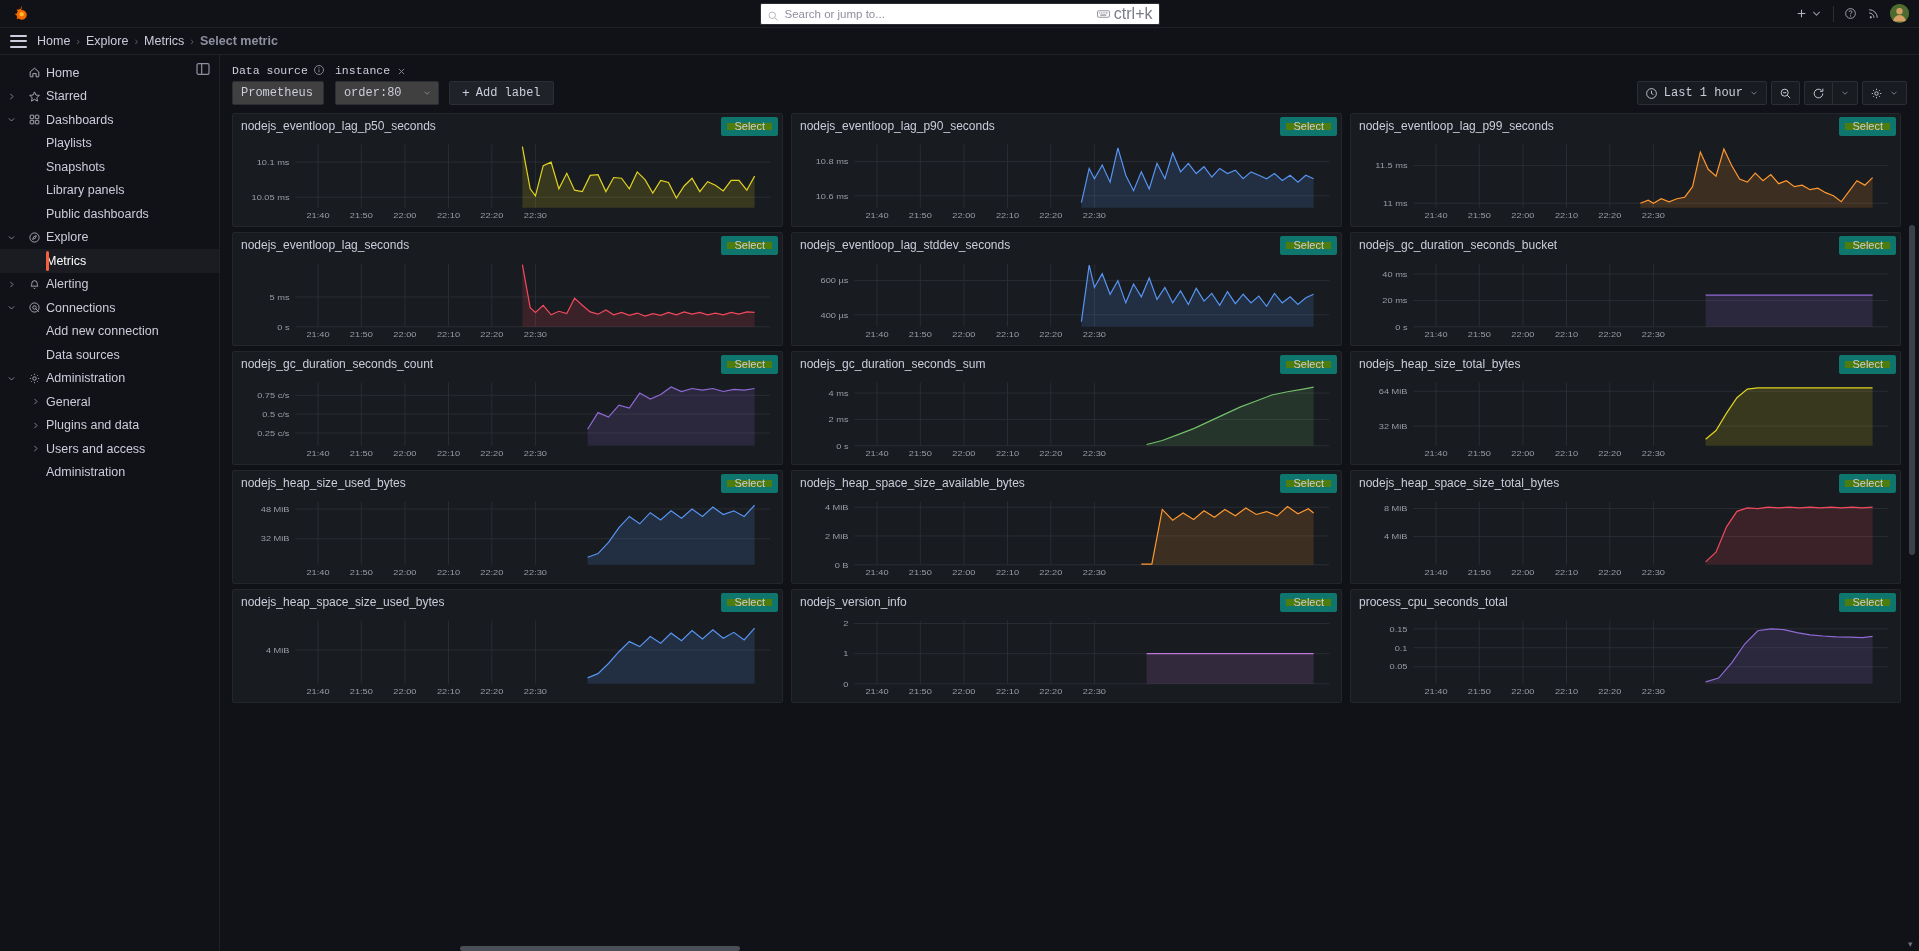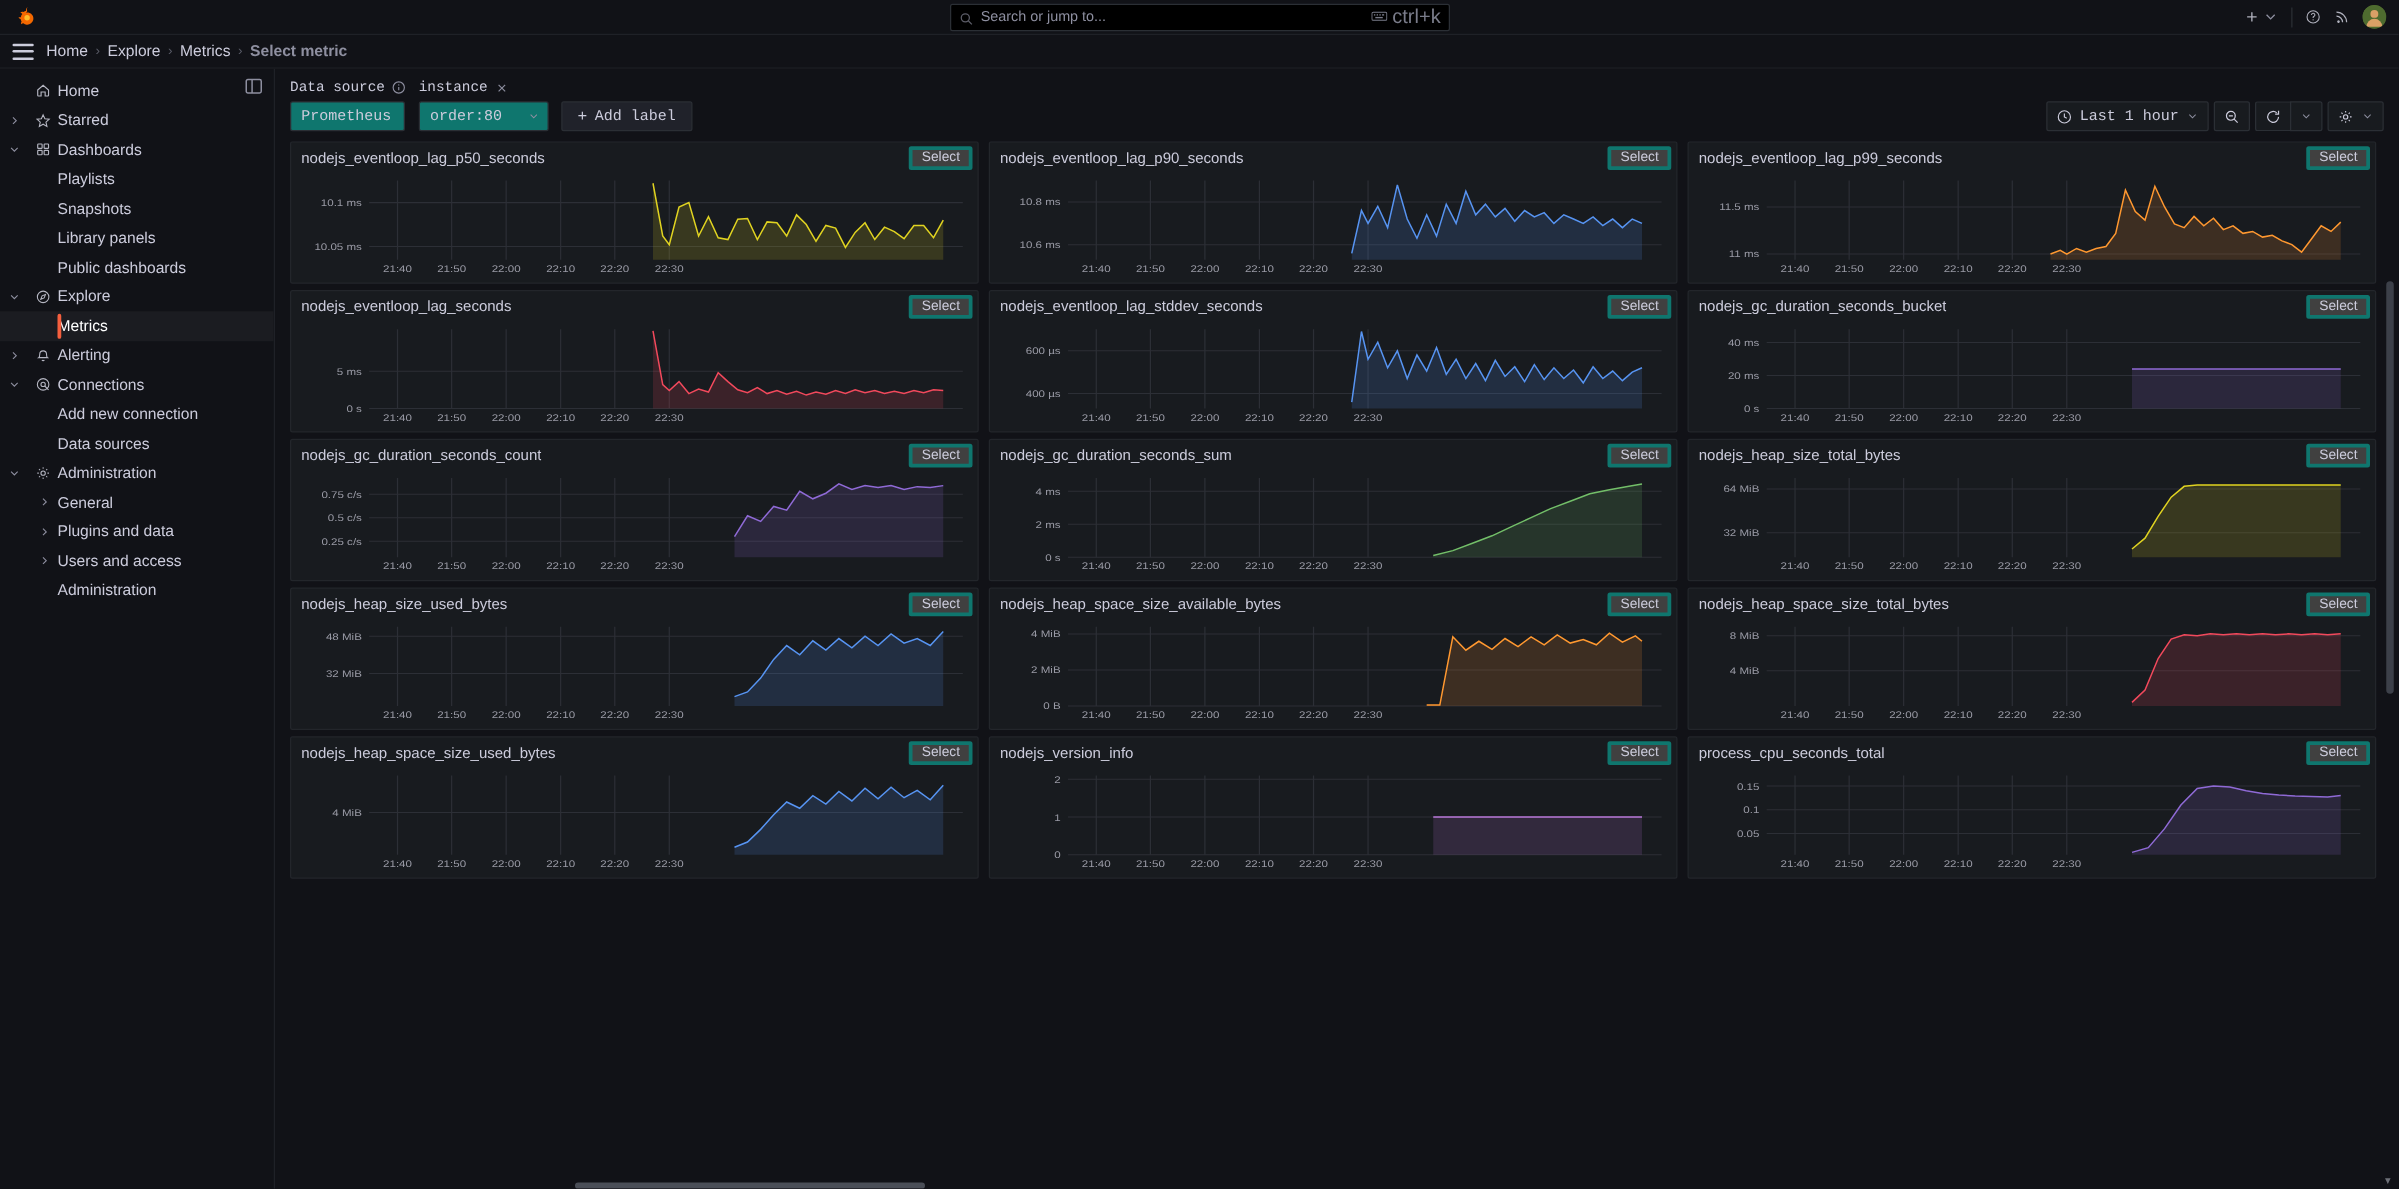--- a/index.html
+++ b/index.html
@@ -16,21 +16,21 @@
     height: 28px; width: 100%;
     background: #111217;
     display: flex; align-items: center;
     position: relative;
     border-bottom: 1px solid #1f2127;
   }
   .grafana-logo { margin-left: 12px; width: 20px; height: 20px; display:flex; align-items:center; justify-content:center; }
   .search-wrap {
     position: absolute; left: 50%; transform: translateX(-50%);
     width: 400px; height: 22px;
-    background: #000000;
+    background: #ffffff;
     border: 1px solid #2b2f35;
     border-radius: 2px;
     display: flex; align-items: center;
     padding: 0 6px;
     gap: 6px;
   }
   .search-wrap .sicon { width: 12px; height: 12px; flex: 0 0 auto; opacity: .65; }
   .search-text { font-size: 11.5px; color: #8e8fa0; flex: 1; }
   .kbd-hint {
     display: flex; align-items: center; gap: 4px;
@@ -131,21 +131,21 @@
   }
   .ctl-group { display: flex; flex-direction: column; gap: 4px; }
   .ctl-label {
     font-size: 11.5px; color: #ccccdc; font-weight: 500;
     display: flex; align-items: center; gap: 5px; height: 14px;
   }
   .ctl-label .info-icon { width: 12px; height: 12px; color: #8e8fa0; cursor: pointer; }
   .ctl-label .x-icon { width: 9px; height: 9px; color: #8e8fa0; cursor: pointer; margin-left: 2px; }
   .select-box {
     height: 24px;
-    background: #0f766e;
+    background: #404040;
     border: 1px solid #2b2f35;
     border-radius: 2px;
     display: flex; align-items: center;
     padding: 0 6px 0 8px;
     gap: 8px;
     font-size: 12px; color: #ccccdc;
     cursor: pointer;
     min-width: 60px;
   }
   .select-box .chev-d { width: 10px; height: 10px; color: #8e8fa0; margin-left: auto; }
@@ -209,22 +209,22 @@
     padding: 0 4px 0 8px;
   }
   .panel-title {
     font-size: 12px; color: #ccccdc; font-weight: 500;
     white-space: nowrap; overflow: hidden; text-overflow: ellipsis;
     cursor: pointer;
   }
   .select-btn {
     margin-left: auto;
     height: 19px;
-    background: #404040;
-    border: 3px solid #0f766e;
+    background: #4d7c0f;
+    border: 6px solid #0f766e;
     border-radius: 2px;
     font-size: 11px; color: #ccccdc;
     padding: 0 7px;
     display: flex; align-items: center;
     cursor: pointer;
   }
   .panel-body { position: absolute; inset: 24px 2px 2px 2px; }
   .panel-body svg { width: 100%; height: 100%; display: block; }
   .ax-lbl { font-size: 9.5px; fill: #9a9ba6; font-family: "Liberation Sans", sans-serif; }
   .gridline { stroke: #2c2f36; stroke-width: 1; }

